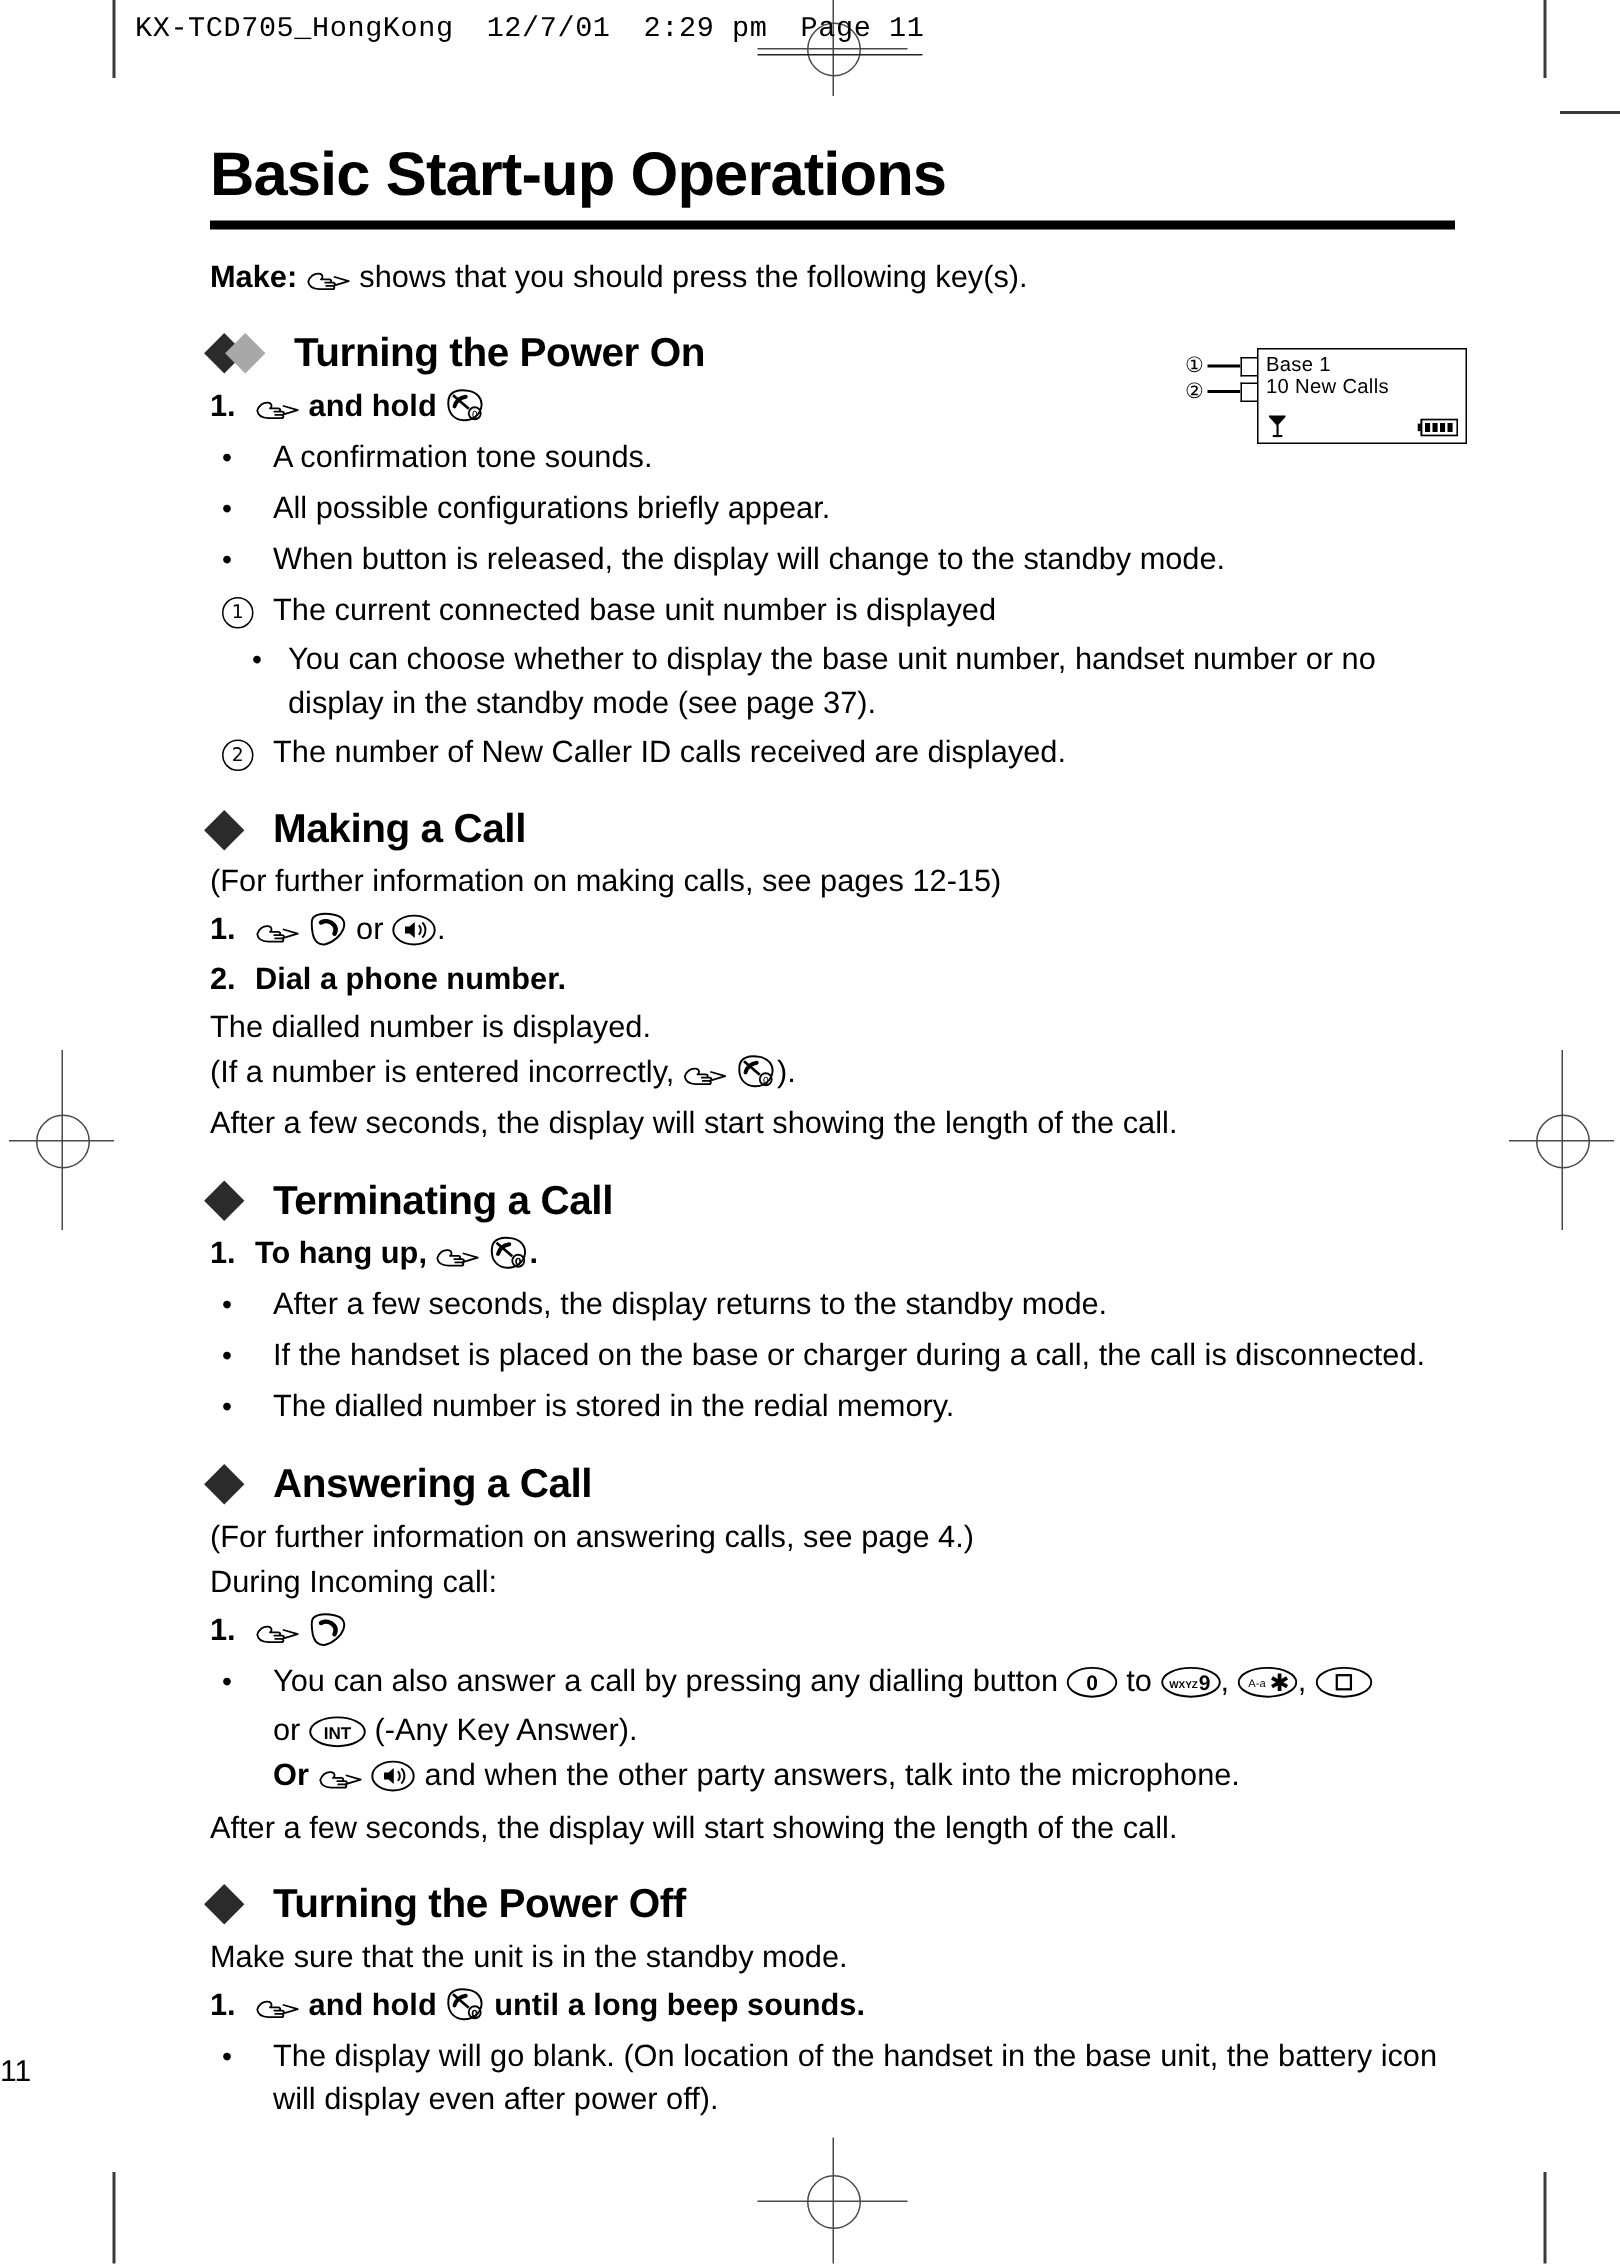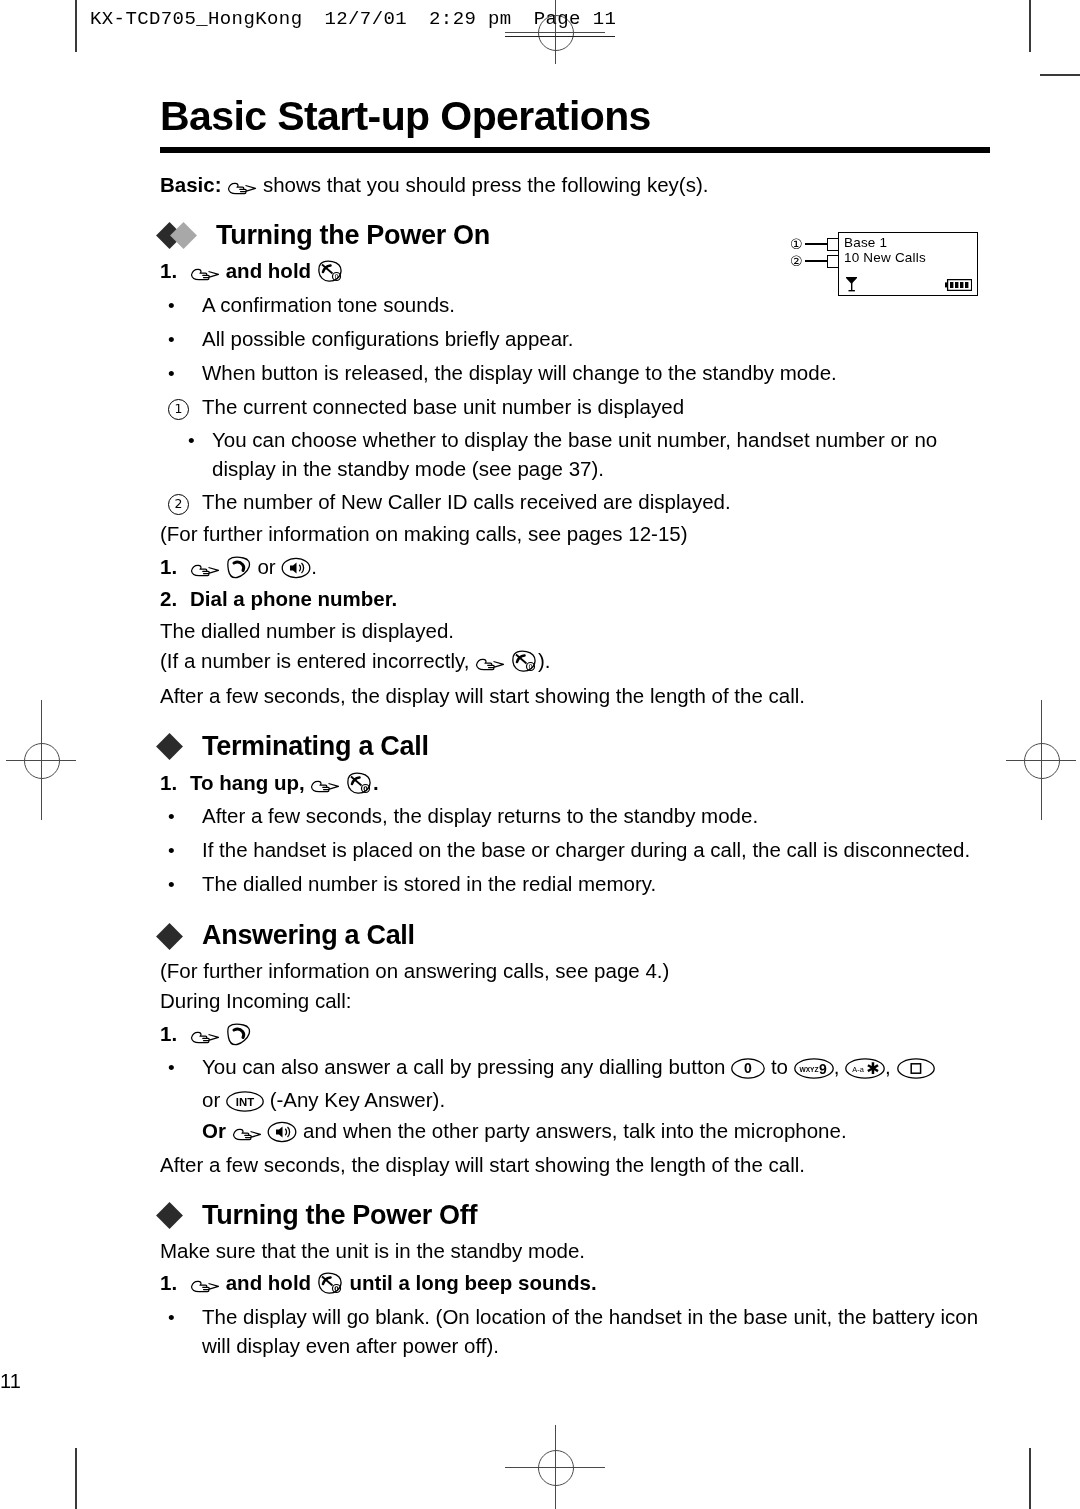--- a/index.html
+++ b/index.html
@@ -20,21 +20,21 @@
   
   .slug{
     position:absolute;left:90px;top:8px;
     font-family:"Liberation Mono","DejaVu Sans Mono",monospace;
     font-size:19px;letter-spacing:.4px;white-space:nowrap;
   }
   .slug .gap{display:inline-block;width:22px;}
   .slug-rule{position:absolute;left:505px;top:36px;width:110px;height:1.4px;background:#222;}
 
   
-  .page{position:absolute;left:140px;top:95px;width:830px;margin-left:20px;}
+  .page{position:absolute;left:140px;top:95px;width:830px;}
 
   h1.title{
     font-size:41px;font-weight:bold;letter-spacing:-0.6px;margin:0;
     line-height:1.05;
   }
   .title-rule{height:6px;background:#000;margin:9px 0 18px 0;}
 
   .note{font-size:20.5px;line-height:1.35;margin:0 0 8px 0;}
   .note b{font-weight:bold;}
 
@@ -164,21 +164,21 @@
     </span>
   </div>
 </div>
 
 <div class="page">
 
   <h1 class="title">Basic Start-up Operations</h1>
   <div class="title-rule"></div>
 
   <p class="note">
-    <b>Basic:</b>
+    <b>Make:</b>
     <span class="ico">
       <svg width="30" height="17" viewBox="0 0 30 17">
           <path d="M1.5 8.8 C2.5 5.2 5.5 3.2 8.4 3.4 C10.2 3.5 11 4.6 11 5.6 C11 6.3 10.6 6.9 10 7.2 L15.5 7.2 C16.3 7.2 16.8 7.7 16.8 8.3 C16.8 8.9 16.3 9.4 15.5 9.4 L12.8 9.4 L18 9.4 C18.8 9.4 19.3 9.9 19.3 10.5 C19.3 11.1 18.8 11.6 18 11.6 L13.5 11.6 L17.6 11.6 C18.4 11.6 18.9 12.1 18.9 12.6 C18.9 13.2 18.4 13.7 17.6 13.7 L8.8 13.7 C4.8 13.7 2 12 1.5 8.8 Z" fill="none" stroke="#000" stroke-width="1.2" stroke-linejoin="round"></path>
           <path d="M18.5 5.5 L28.5 8.4 L18.5 11.4" fill="none" stroke="#000" stroke-width="1.2" stroke-linejoin="round"></path>
         </svg>
     </span>
     <span>shows that you should press the following key(s).</span>
   </p>
 
   <h2 class="section">
@@ -229,20 +229,26 @@
     </div>
   <div class="bl ind">
       <span class="mk dot"></span>
       <span class="bd">You can choose whether to display the base unit number, handset number or no display in the standby mode (see page 37).</span>
     </div>
   <div class="bl">
       <span class="mk"><span class="cir">2</span></span>
       <span class="bd">The number of New Caller ID calls received are displayed.</span>
     </div>
 
+  <h2 class="section">
+    <span class="dia">
+        <i class="dmd"></i>
+      </span>
+    <span>Making a Call</span>
+  </h2>
 
   <p class="txt">(For further information on making calls, see pages 12-15)</p>
 
   <div class="step">
     <span class="num">1.</span>
     <span class="body">
       <span class="ico">
         <svg width="30" height="17" viewBox="0 0 30 17">
             <path d="M1.5 8.8 C2.5 5.2 5.5 3.2 8.4 3.4 C10.2 3.5 11 4.6 11 5.6 C11 6.3 10.6 6.9 10 7.2 L15.5 7.2 C16.3 7.2 16.8 7.7 16.8 8.3 C16.8 8.9 16.3 9.4 15.5 9.4 L12.8 9.4 L18 9.4 C18.8 9.4 19.3 9.9 19.3 10.5 C19.3 11.1 18.8 11.6 18 11.6 L13.5 11.6 L17.6 11.6 C18.4 11.6 18.9 12.1 18.9 12.6 C18.9 13.2 18.4 13.7 17.6 13.7 L8.8 13.7 C4.8 13.7 2 12 1.5 8.8 Z" fill="none" stroke="#000" stroke-width="1.2" stroke-linejoin="round"></path>
             <path d="M18.5 5.5 L28.5 8.4 L18.5 11.4" fill="none" stroke="#000" stroke-width="1.2" stroke-linejoin="round"></path>

